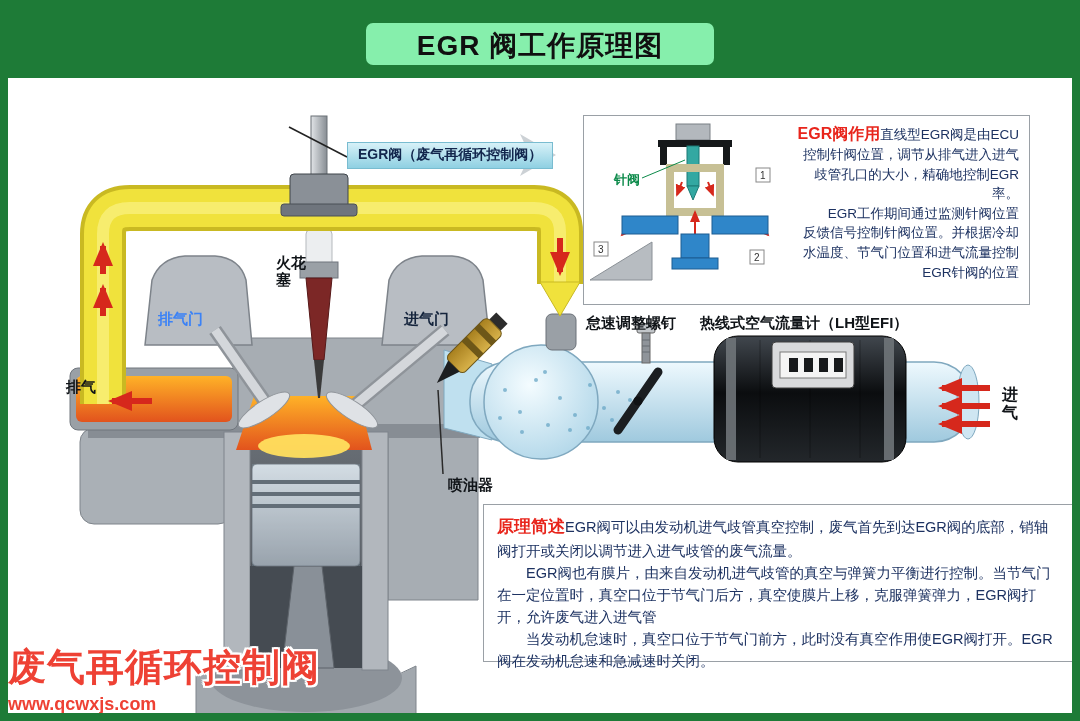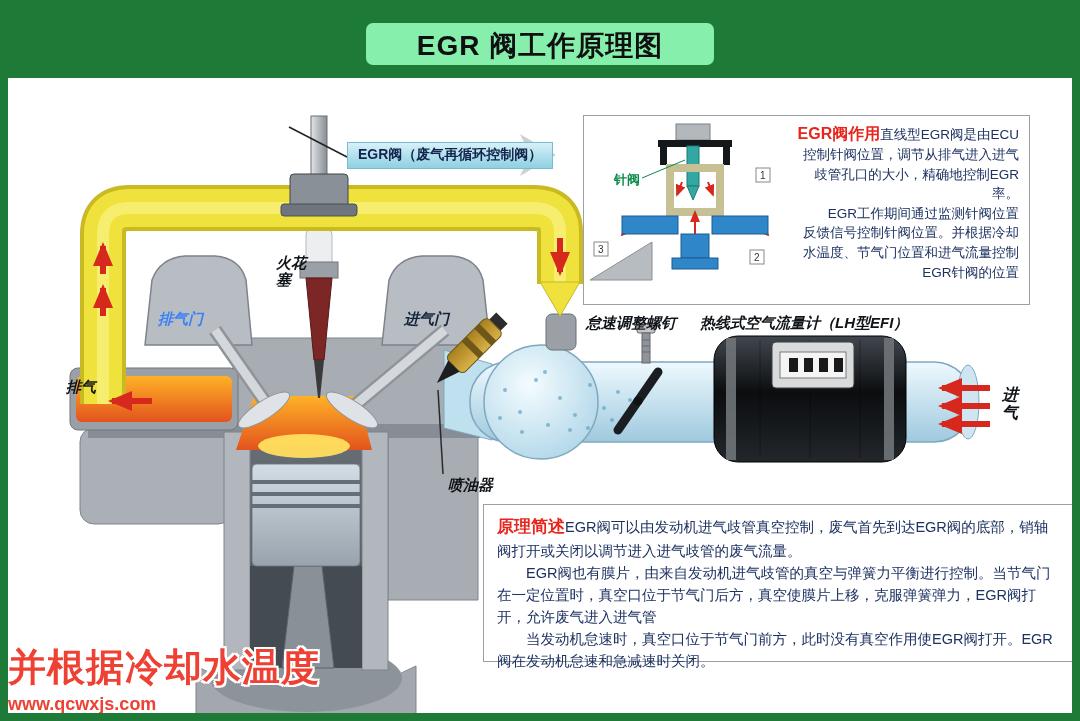--- a/index.html
+++ b/index.html
@@ -4,21 +4,21 @@
 <style>
   html,body{margin:0;padding:0;background:#fff;}
   .stage{position:relative;width:1080px;height:721px;background:#fff;overflow:hidden;
          font-family:"Liberation Sans","DejaVu Sans",sans-serif;}
   .frame{position:absolute;inset:0;border:8px solid var(--frame-green,#1e7b37);z-index:9;pointer-events:none;}
   .header{position:absolute;left:8px;top:8px;width:1064px;height:70px;background:var(--frame-green,#1e7b37);z-index:7;}
   .title-box{position:absolute;left:50%;top:15px;transform:translateX(-50%);width:348px;height:42px;
              background:#86efac;border-radius:7px;display:flex;align-items:flex-end;justify-content:center;}
   .title-box span{font-size:28px;font-weight:700;color:#101010;letter-spacing:1px;white-space:nowrap;}
   svg.diagram{position:absolute;inset:0;z-index:1;}
-  .lbl{position:absolute;z-index:3;font-weight:700;color:#101418;font-size:15px;line-height:1.15;white-space:nowrap;font-style:italic;}
+  .lbl{position:absolute;z-index:3;font-weight:700;color:#101418;font-size:15px;line-height:1.15;white-space:nowrap;}
   .lbl.wrap{white-space:normal;}
   .egr-tag{position:absolute;left:347px;top:142px;z-index:3;padding:3px 10px 4px 10px;font-size:14px;font-weight:700;
            color:#12264d;background:linear-gradient(var(--label-cyan-light,#d7f1f8),var(--label-cyan-dark,#8fd0e2));
            border:1px solid #79bcd0;white-space:nowrap;}
   .panel{position:absolute;background:#fff;border:1px solid #9aa0a6;z-index:4;color:var(--text-dark,#1d3261);}
   .inset{left:583px;top:115px;width:445px;height:188px;display:flex;}
   .inset-art{width:205px;height:186px;flex:0 0 auto;}
   .inset-text{flex:1;padding:6px 10px 4px 2px;font-size:13.5px;line-height:1.45;}
   .inset-text p{margin:0;text-align:right;}
   .inset-text .indent,.summary .indent{text-indent:2em;}
@@ -284,21 +284,21 @@
     </div>
   </div>
 
   <div class="panel summary">
     <p><span class="red-head">原理简述</span><span>EGR阀可以由发动机进气歧管真空控制，废气首先到达EGR阀的底部，销轴阀打开或关闭以调节进入进气歧管的废气流量。</span></p>
     <p class="indent">EGR阀也有膜片，由来自发动机进气歧管的真空与弹簧力平衡进行控制。当节气门在一定位置时，真空口位于节气门后方，真空使膜片上移，克服弹簧弹力，EGR阀打开，允许废气进入进气管</p>
     <p class="indent">当发动机怠速时，真空口位于节气门前方，此时没有真空作用使EGR阀打开。EGR阀在发动机怠速和急减速时关闭。</p>
   </div>
 
   <div class="watermark">
-    <div class="wm-name">并根据冷却水温度</div>
+    <div class="wm-name">废气再循环控制阀</div>
     <div class="wm-url">www.qcwxjs.com</div>
   </div>
 
   <div class="header">
     <div class="title-box">
       <span>EGR 阀工作原理图</span>
     </div>
   </div>
   <div class="frame"></div>
 </div>

